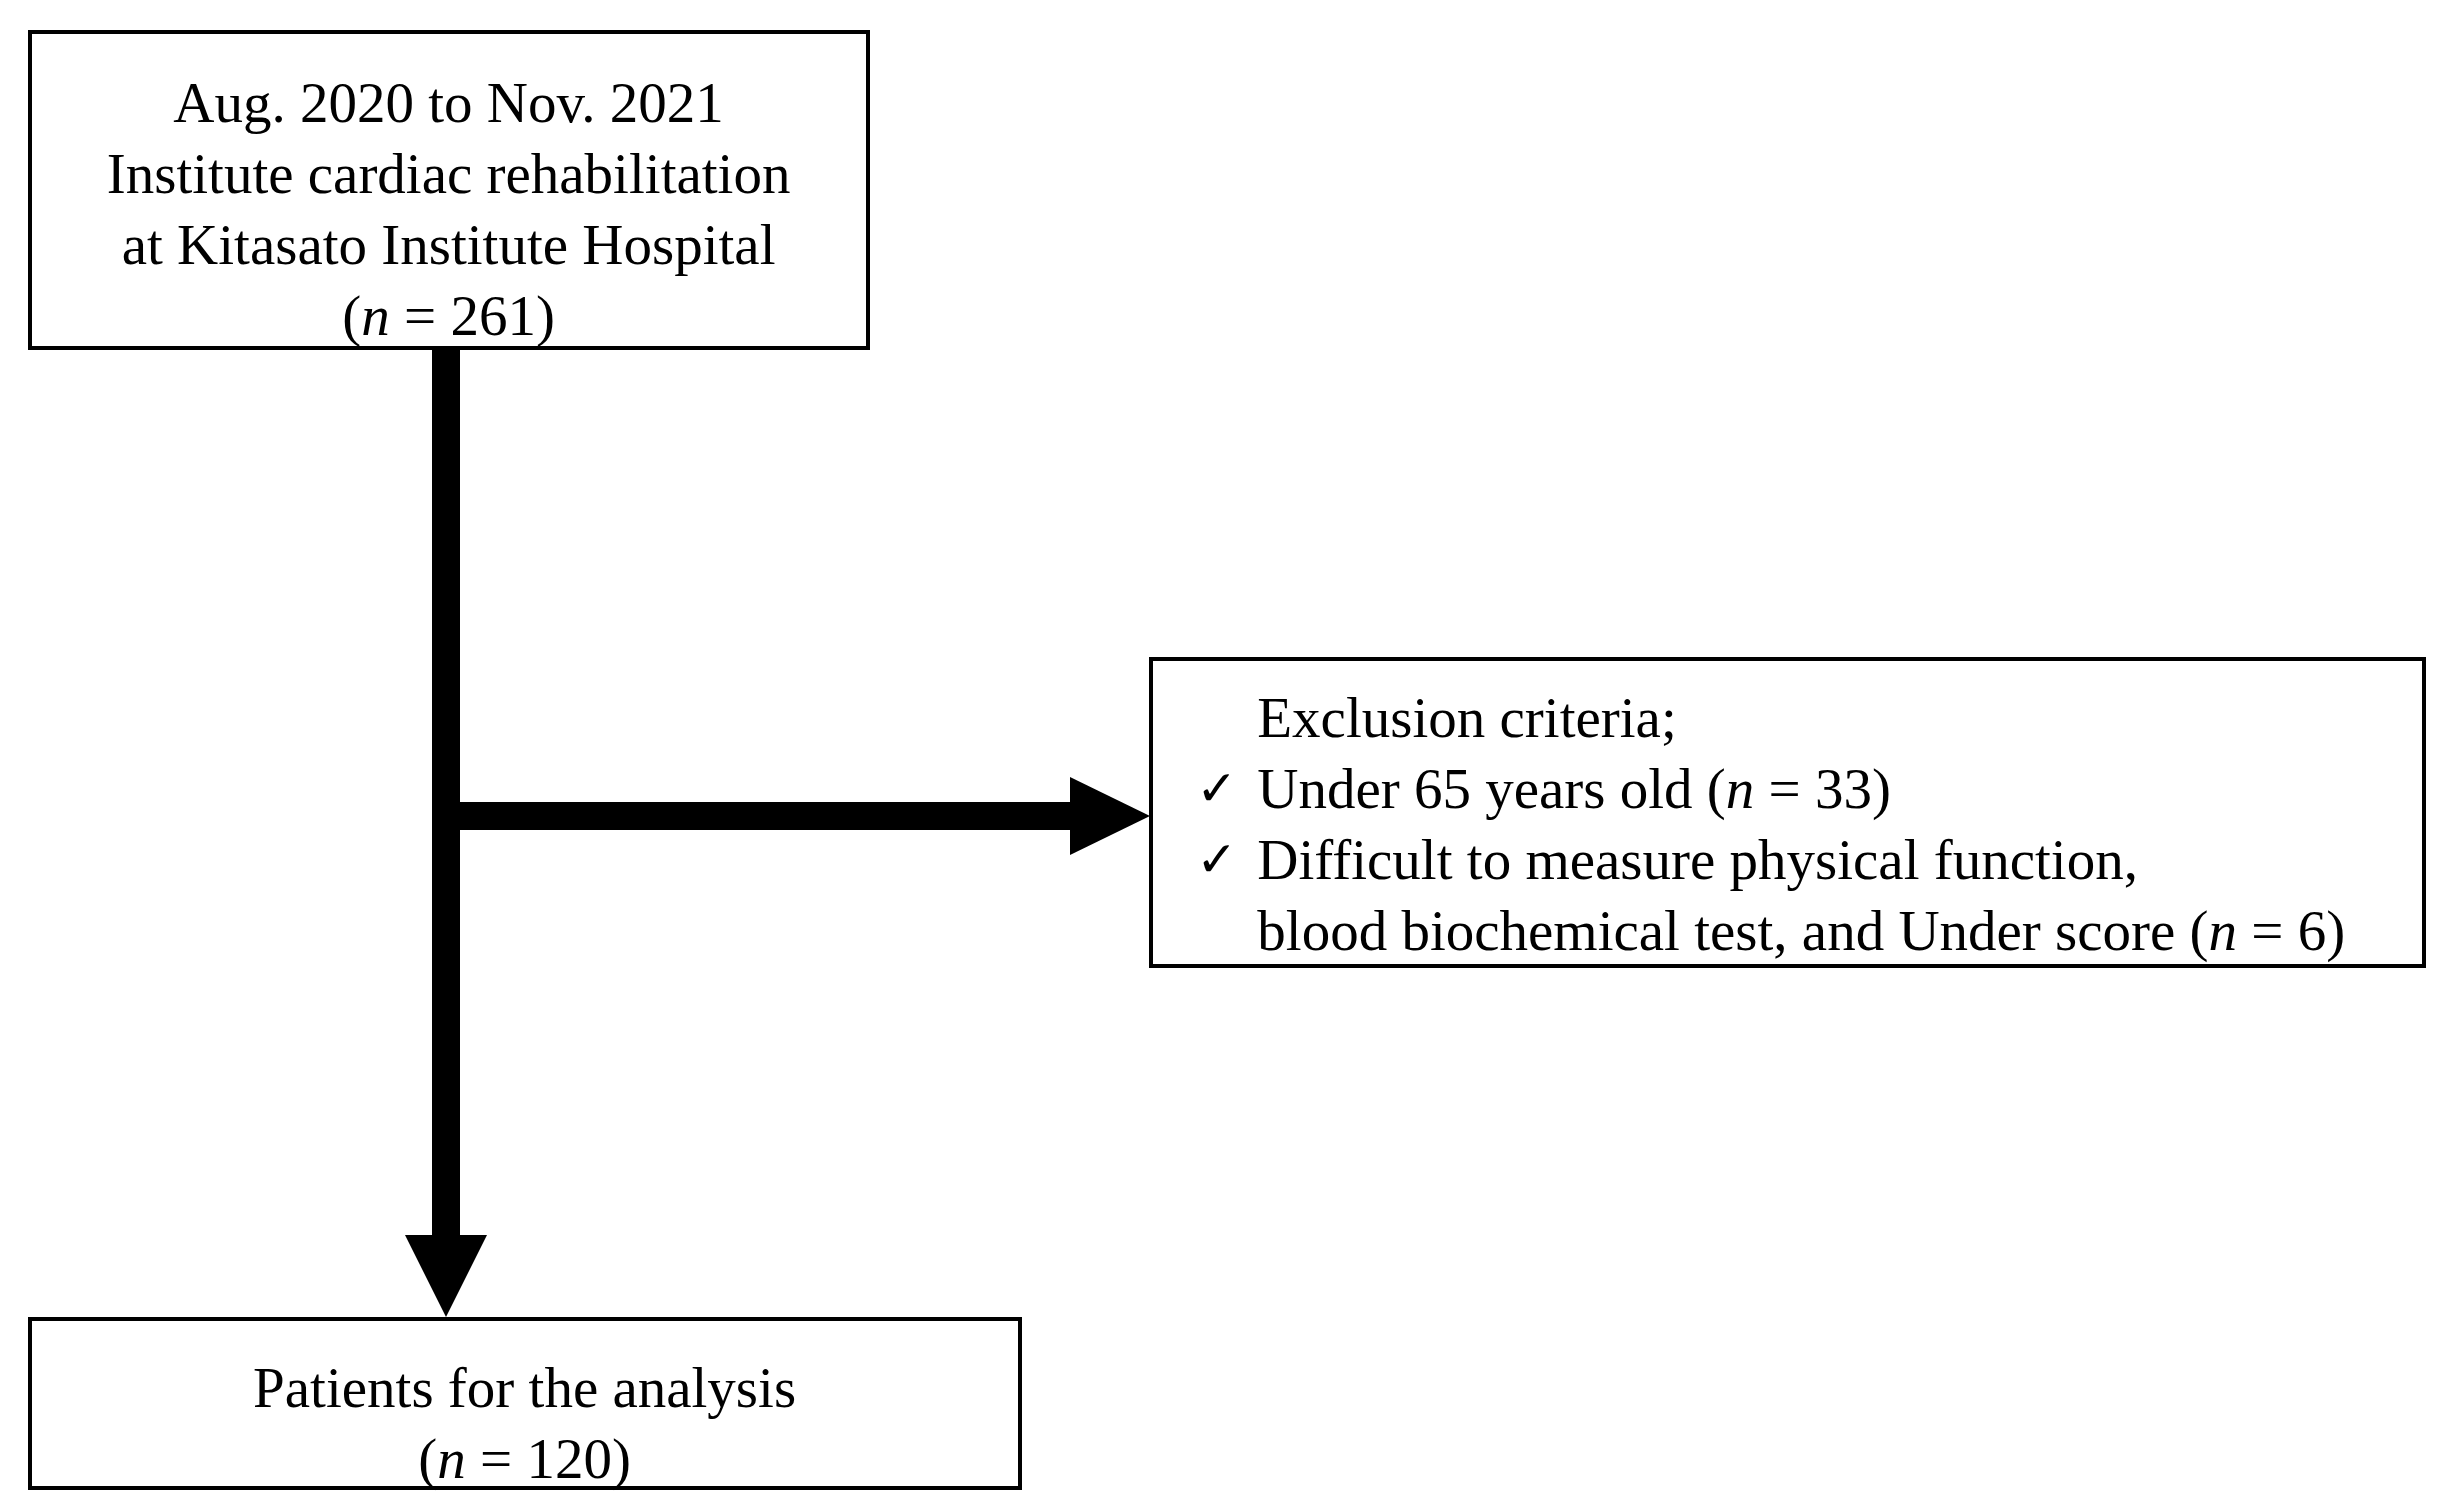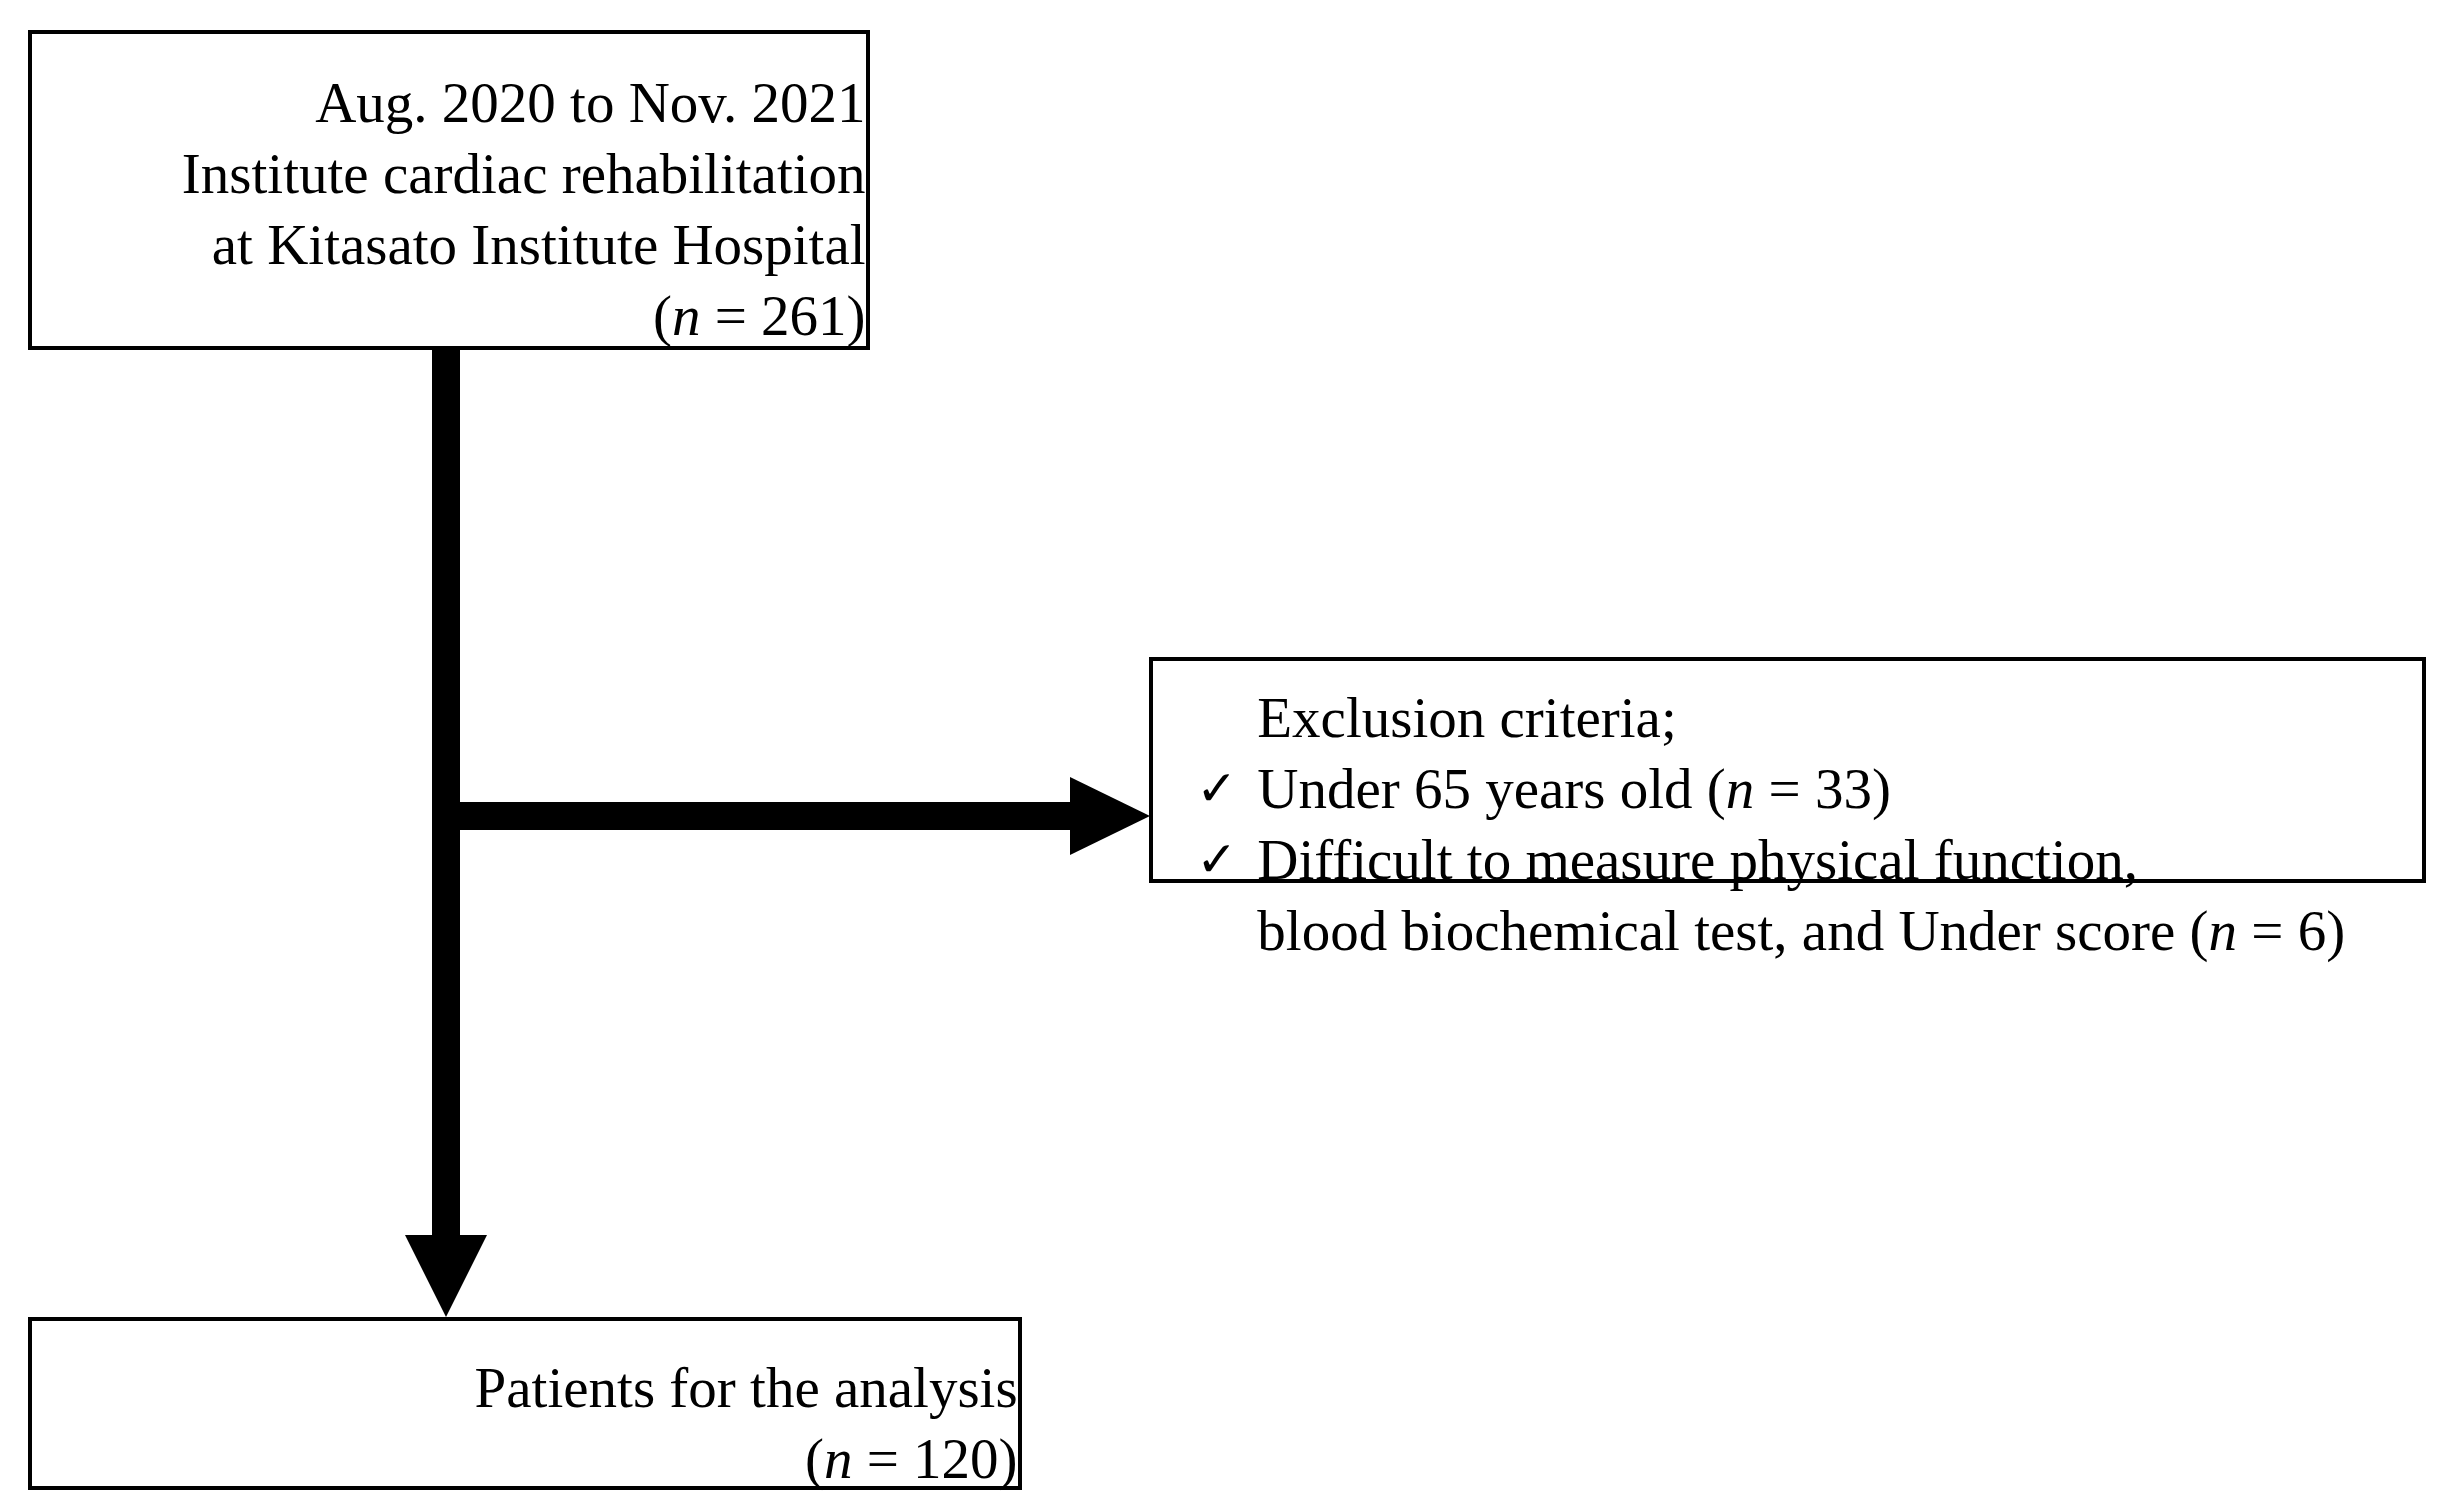--- a/index.html
+++ b/index.html
@@ -26,21 +26,21 @@
 
   .box-text {
     position: absolute;
     left: 0;
     right: 0;
     font-size: 57px;
     line-height: 71px;
     color: #000000;
   }
 
-  .centered { text-align: right; }
+  .centered { text-align: center; }
 
   .italic-n { font-style: italic; }
 
   
   #box-source {
     left: 27.6px;
     top: 30px;
     width: 842px;
     height: 320px;
   }
@@ -57,21 +57,21 @@
   }
   #box-analysis .box-text {
     top: 31px;
   }
 
   
   #box-exclusion {
     left: 1149px;
     top: 657px;
     width: 1277px;
-    height: 226px;
+    height: 311px;
   }
   #box-exclusion .excl-inner {
     position: absolute;
     left: 22.3px;
     top: 21px;
     right: 7.4px;
   }
   .excl-heading {
     font-size: 57px;
     line-height: 71px;

